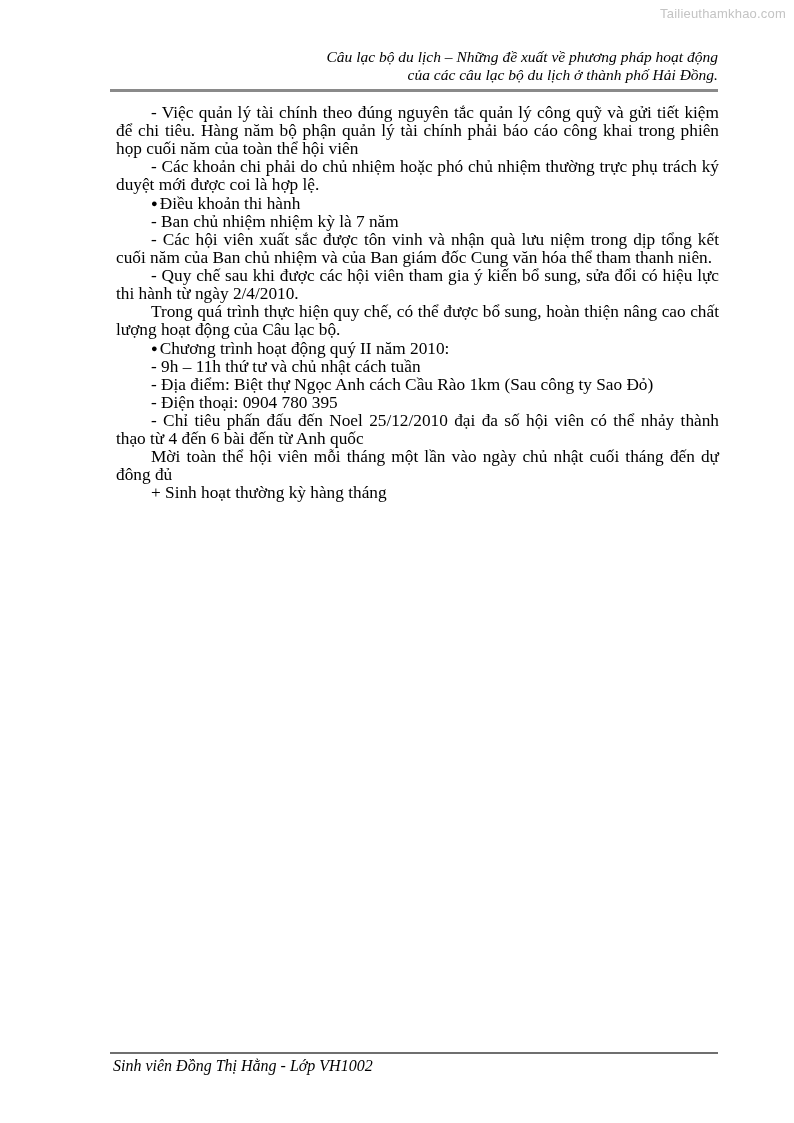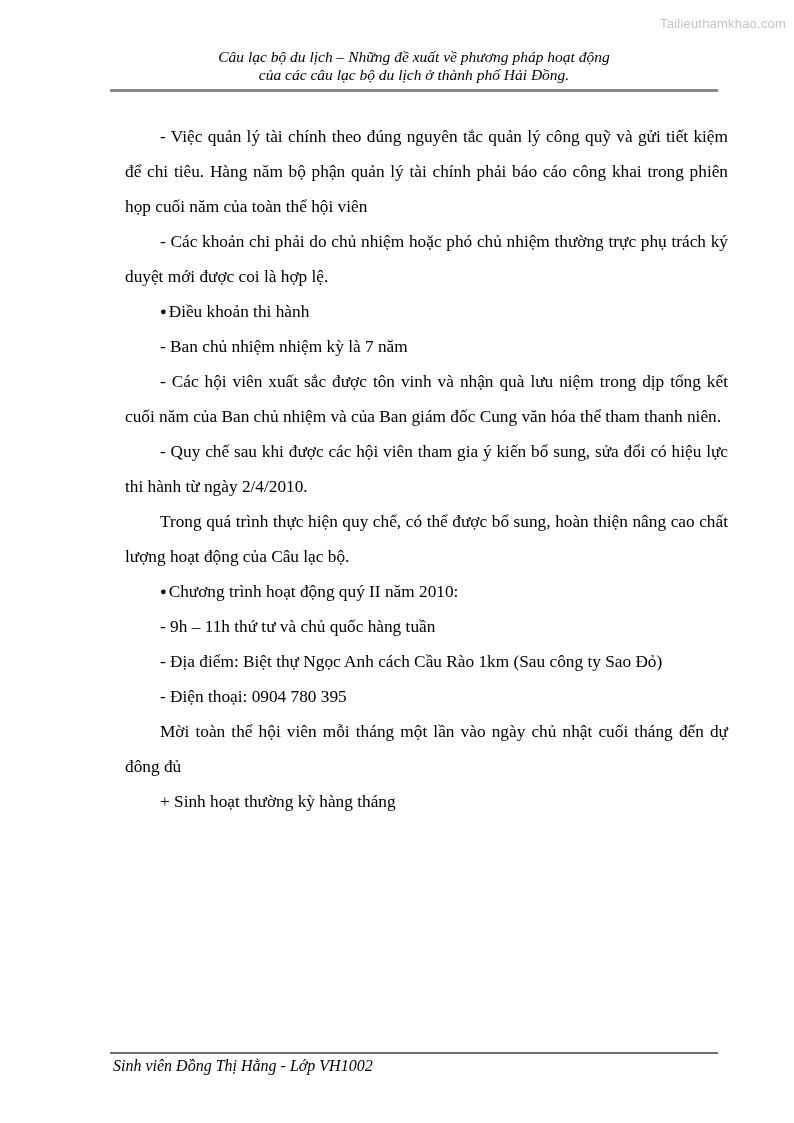--- a/index.html
+++ b/index.html
@@ -1,35 +1,35 @@
 <!DOCTYPE html>
 <html><head>
 <meta charset="utf-8">
 <style>
   html, body { margin: 0; padding: 0; }
   body {
     width: 794px; height: 1123px; background: #ffffff; position: relative; overflow: hidden;
     font-family: "Liberation Serif", "DejaVu Serif", serif; color: #000;
   }
   .watermark {
-    position: absolute; top: 16px; right: 8px;
+    position: absolute; top: 6px; right: 8px;
     font-family: "Liberation Sans", "DejaVu Sans", sans-serif;
     font-size: 13px; color: #c4c4c4; letter-spacing: 0.2px;
   }
   .header {
     position: absolute; left: 110px; top: 48px; width: 608px;
-    text-align: center; font-style: italic; font-size: 15.5px; line-height: 18px;
+    text-align: right; font-style: italic; font-size: 15.5px; line-height: 18px;
   }
   .header-rule {
     position: absolute; left: 110px; top: 89px; width: 608px; height: 3px;
     background: #8a8a8a;
   }
   .content {
-    position: absolute; left: 125px; top: 104px; width: 603px;
-    font-size: 17.3px; line-height: 35px; text-align: justify; margin-top: 15px;
+    position: absolute; left: 116px; top: 104px; width: 603px;
+    font-size: 17.3px; line-height: 18px; text-align: justify;
   }
   .content p { margin: 0; }
   .indent { text-indent: 35px; }
   .bullet-line { text-indent: 35px; }
   .bullet { display: inline-block; font-size: 11px; vertical-align: 2px; margin-right: 2px; text-indent: 0; }
   .footer-rule {
     position: absolute; left: 110px; top: 1052px; width: 608px; height: 2px;
     background: #6f6f6f;
   }
   .footer {
@@ -50,21 +50,22 @@
 
 <div class="content">
   <p class="indent">- Việc quản lý tài chính theo đúng nguyên tắc quản lý công quỹ và gửi tiết kiệm để chi tiêu. Hàng năm bộ phận quản lý tài chính phải báo cáo công khai trong phiên họp cuối năm của toàn thể hội viên</p>
   <p class="indent">- Các khoản chi phải do chủ nhiệm hoặc phó chủ nhiệm thường trực phụ trách ký duyệt mới được coi là hợp lệ.</p>
   <p class="bullet-line"><span class="bullet">●</span><span>Điều khoản thi hành</span></p>
   <p class="indent">- Ban chủ nhiệm nhiệm kỳ là 7 năm</p>
   <p class="indent">- Các hội viên xuất sắc được tôn vinh và nhận quà lưu niệm trong dịp tổng kết cuối năm của Ban chủ nhiệm và của Ban giám đốc Cung văn hóa thể tham thanh niên.</p>
   <p class="indent">- Quy chế  sau khi được các hội viên tham gia ý kiến bổ sung, sửa đổi có hiệu lực thi hành từ ngày 2/4/2010.</p>
   <p class="indent">Trong quá trình thực hiện quy chế, có thể được bổ sung, hoàn thiện nâng cao chất lượng hoạt động của Câu lạc bộ.</p>
   <p class="bullet-line"><span class="bullet">●</span><span>Chương trình hoạt động quý II năm 2010:</span></p>
-  <p class="indent">- 9h – 11h thứ tư và chủ quốc hàng tuần</p>
+  <p class="indent">- 9h – 11h thứ tư và chủ nhật cách tuần</p>
   <p class="indent">- Địa điểm: Biệt thự Ngọc Anh cách Cầu Rào 1km (Sau công ty Sao Đỏ)</p>
   <p class="indent">- Điện thoại: 0904 780 395</p>
+  <p class="indent">- Chỉ tiêu phấn đấu đến Noel 25/12/2010 đại đa số hội viên có thể nhảy thành thạo từ 4 đến 6 bài đến từ Anh quốc</p>
   <p class="indent">Mời toàn thể hội viên mỗi tháng một lần vào ngày chủ nhật cuối tháng đến dự đông đủ</p>
   <p class="indent">+ Sinh hoạt thường kỳ hàng tháng</p>
 </div>
 
 <div class="footer-rule"></div>
 <div class="footer">Sinh viên Đồng Thị Hằng - Lớp VH1002</div>
 
 </body></html>

